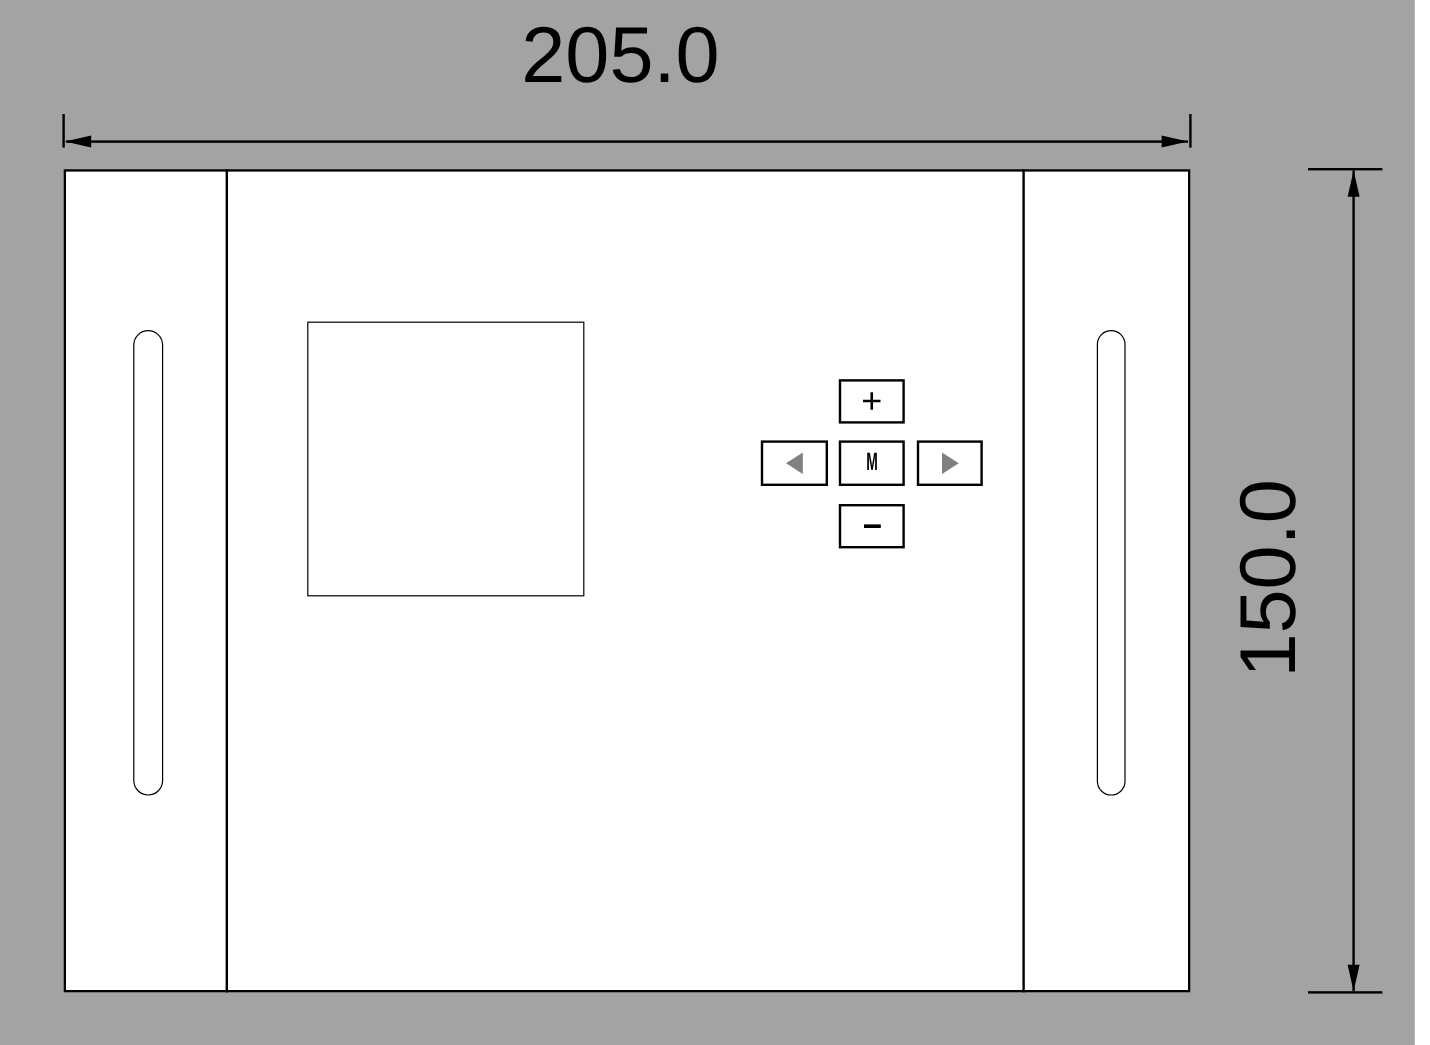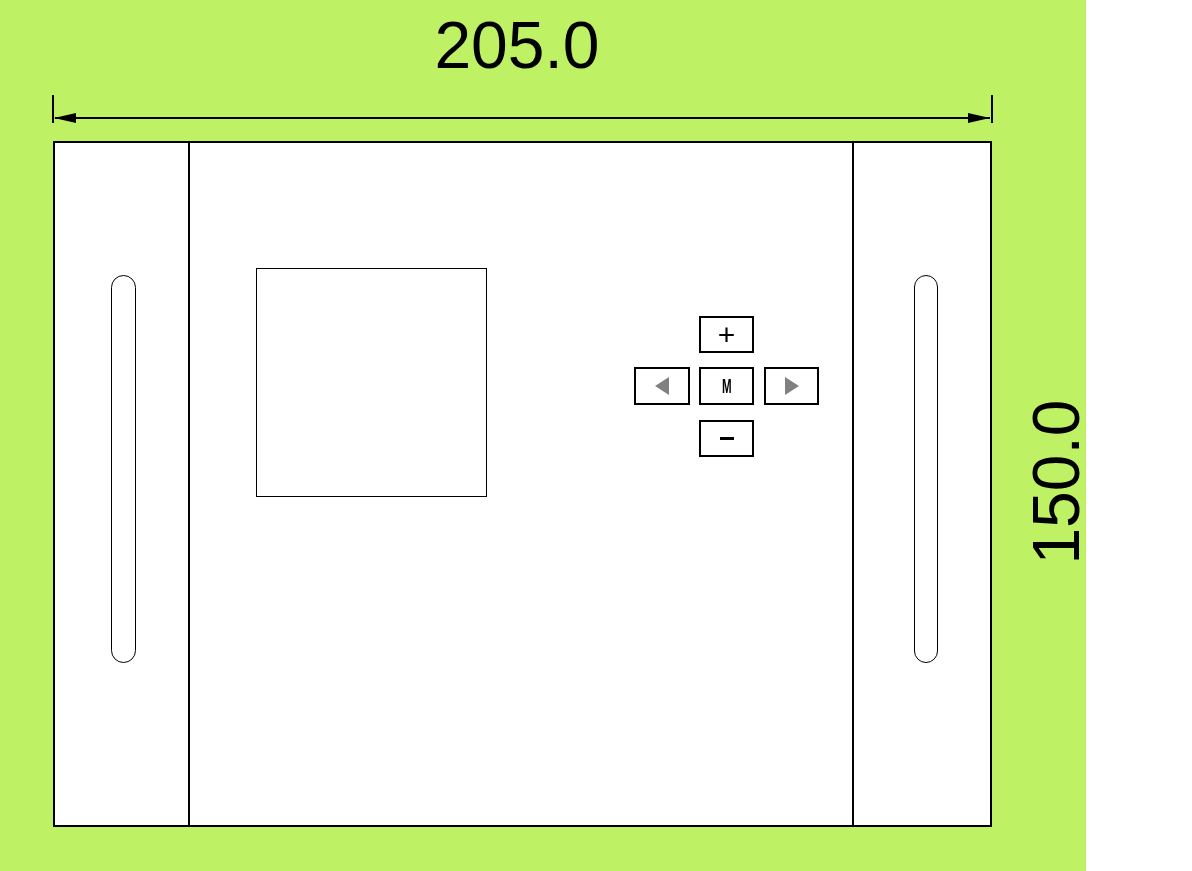--- a/index.html
+++ b/index.html
@@ -3,23 +3,23 @@
 <meta charset="utf-8">
 <style>
   html, body {
     margin: 0;
     padding: 0;
     background: #ffffff;
     font-family: "Liberation Sans", sans-serif;
   }
   .canvas {
     position: relative;
-    width: 1086px;
+    width: 1179px;
     height: 871px;
-    background: #bef264;
+    background: #a3a3a3;
     overflow: hidden;
   }
   .line { position: absolute; background: #000000; }
 
   
   .dim-width-label {
     position: absolute;
     left: 517px; top: 12px;
     transform: translateX(-50%);
     font-size: 66px;

